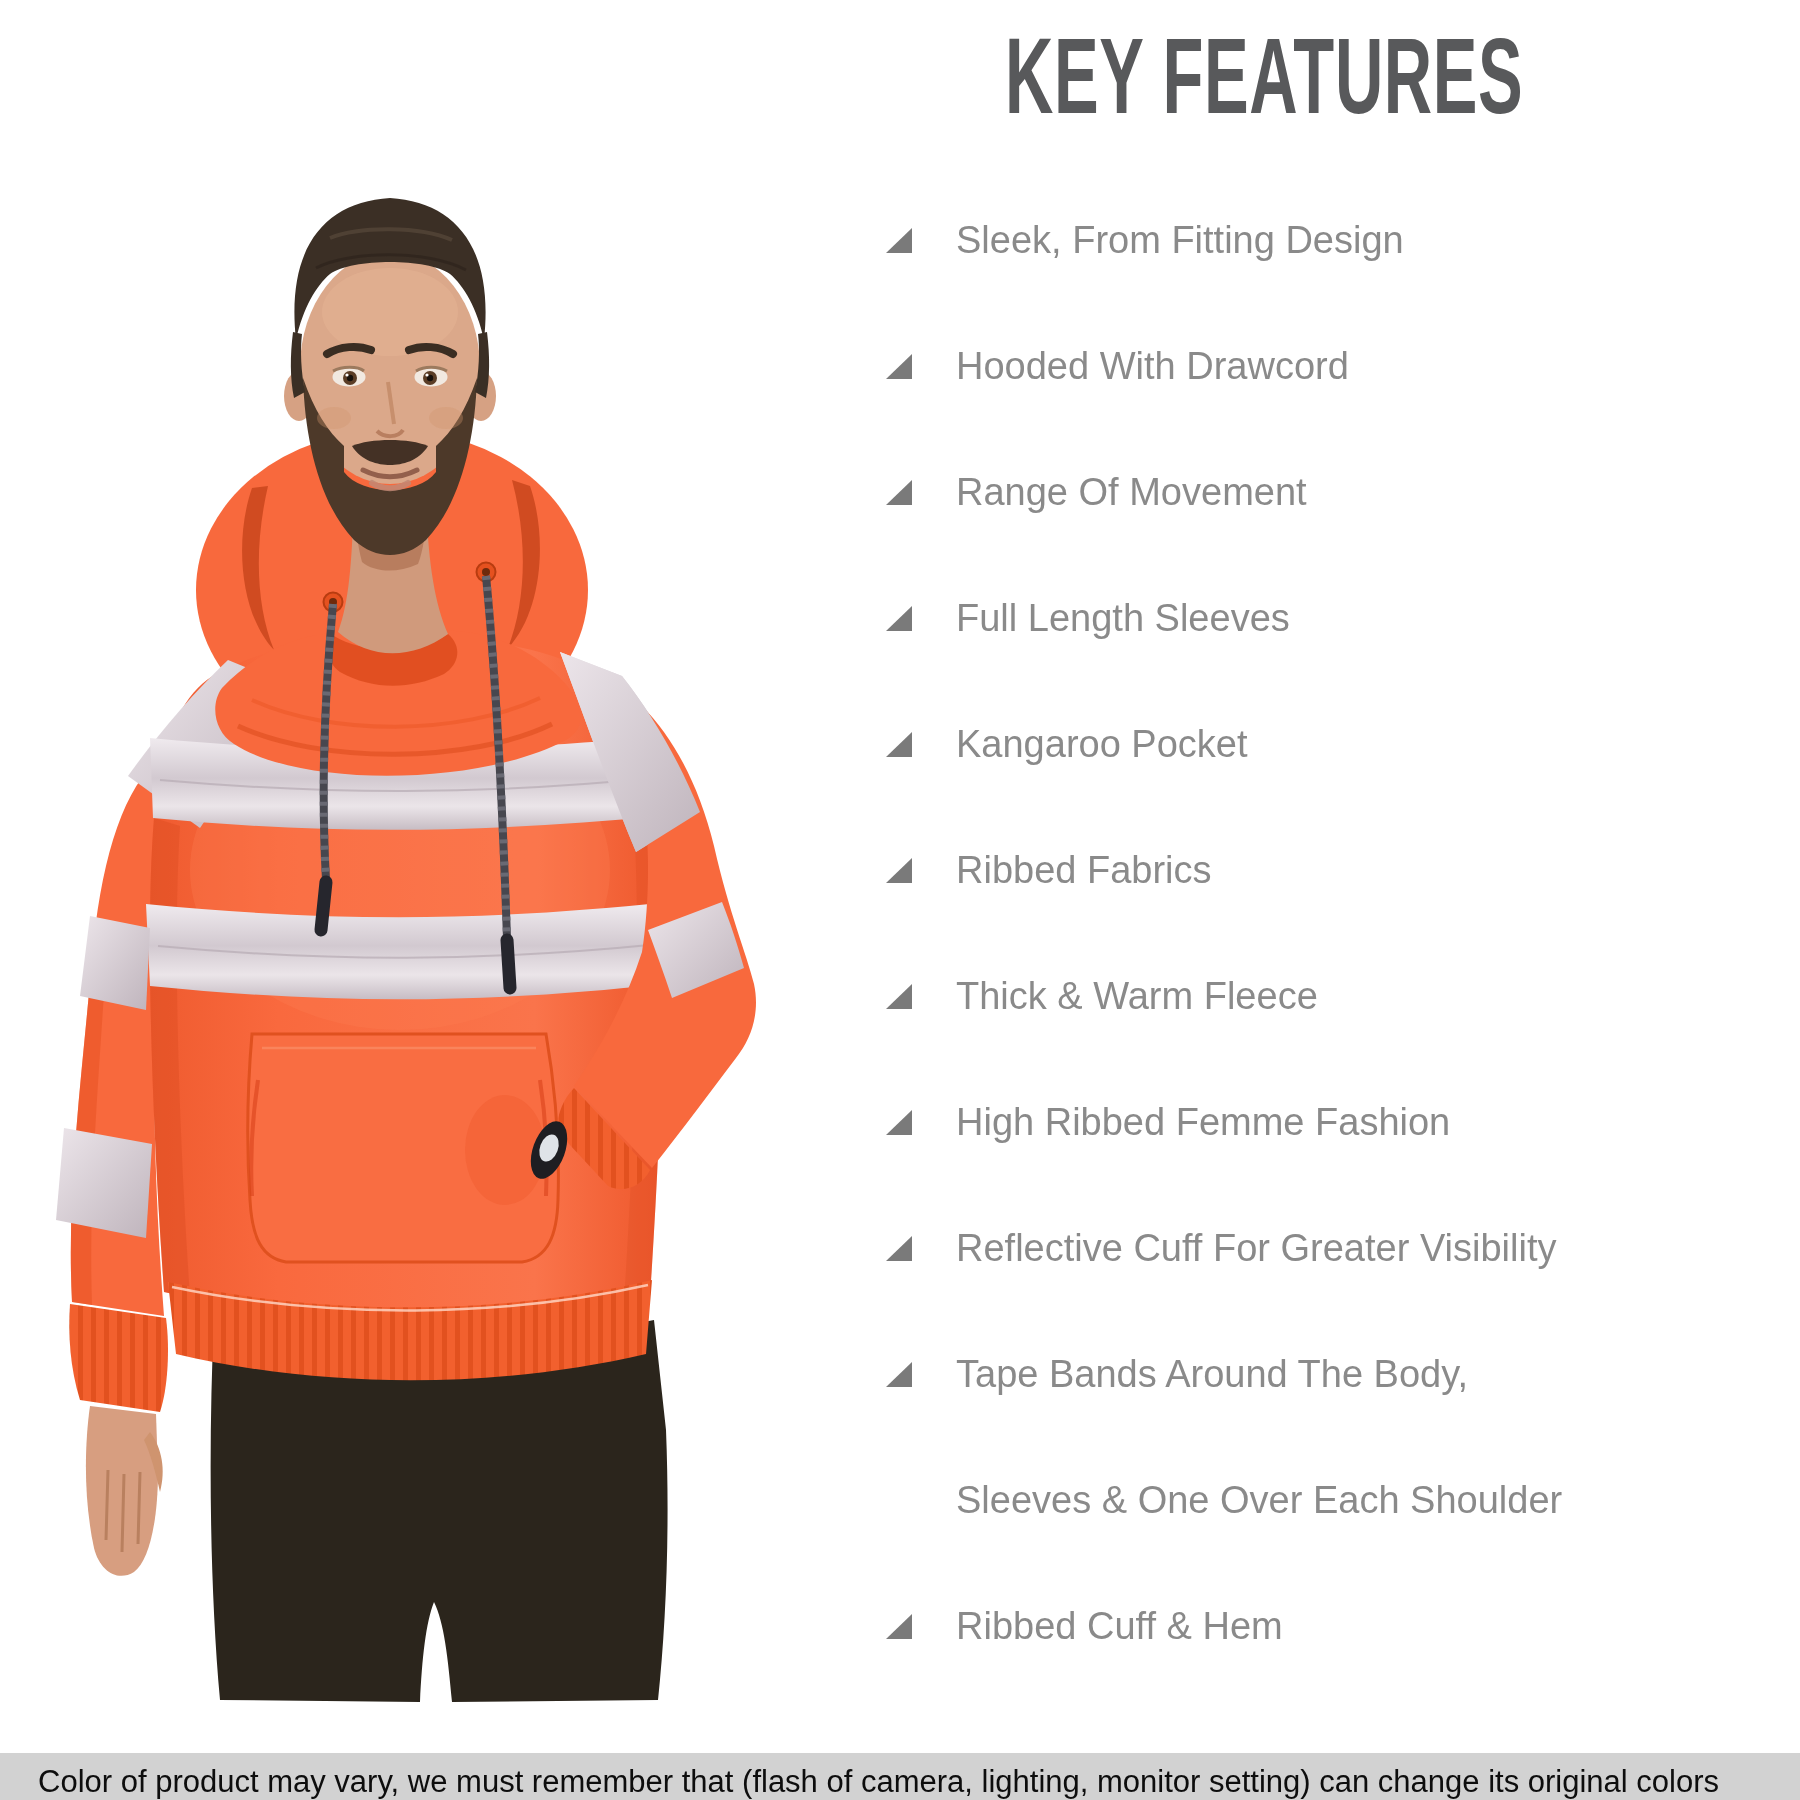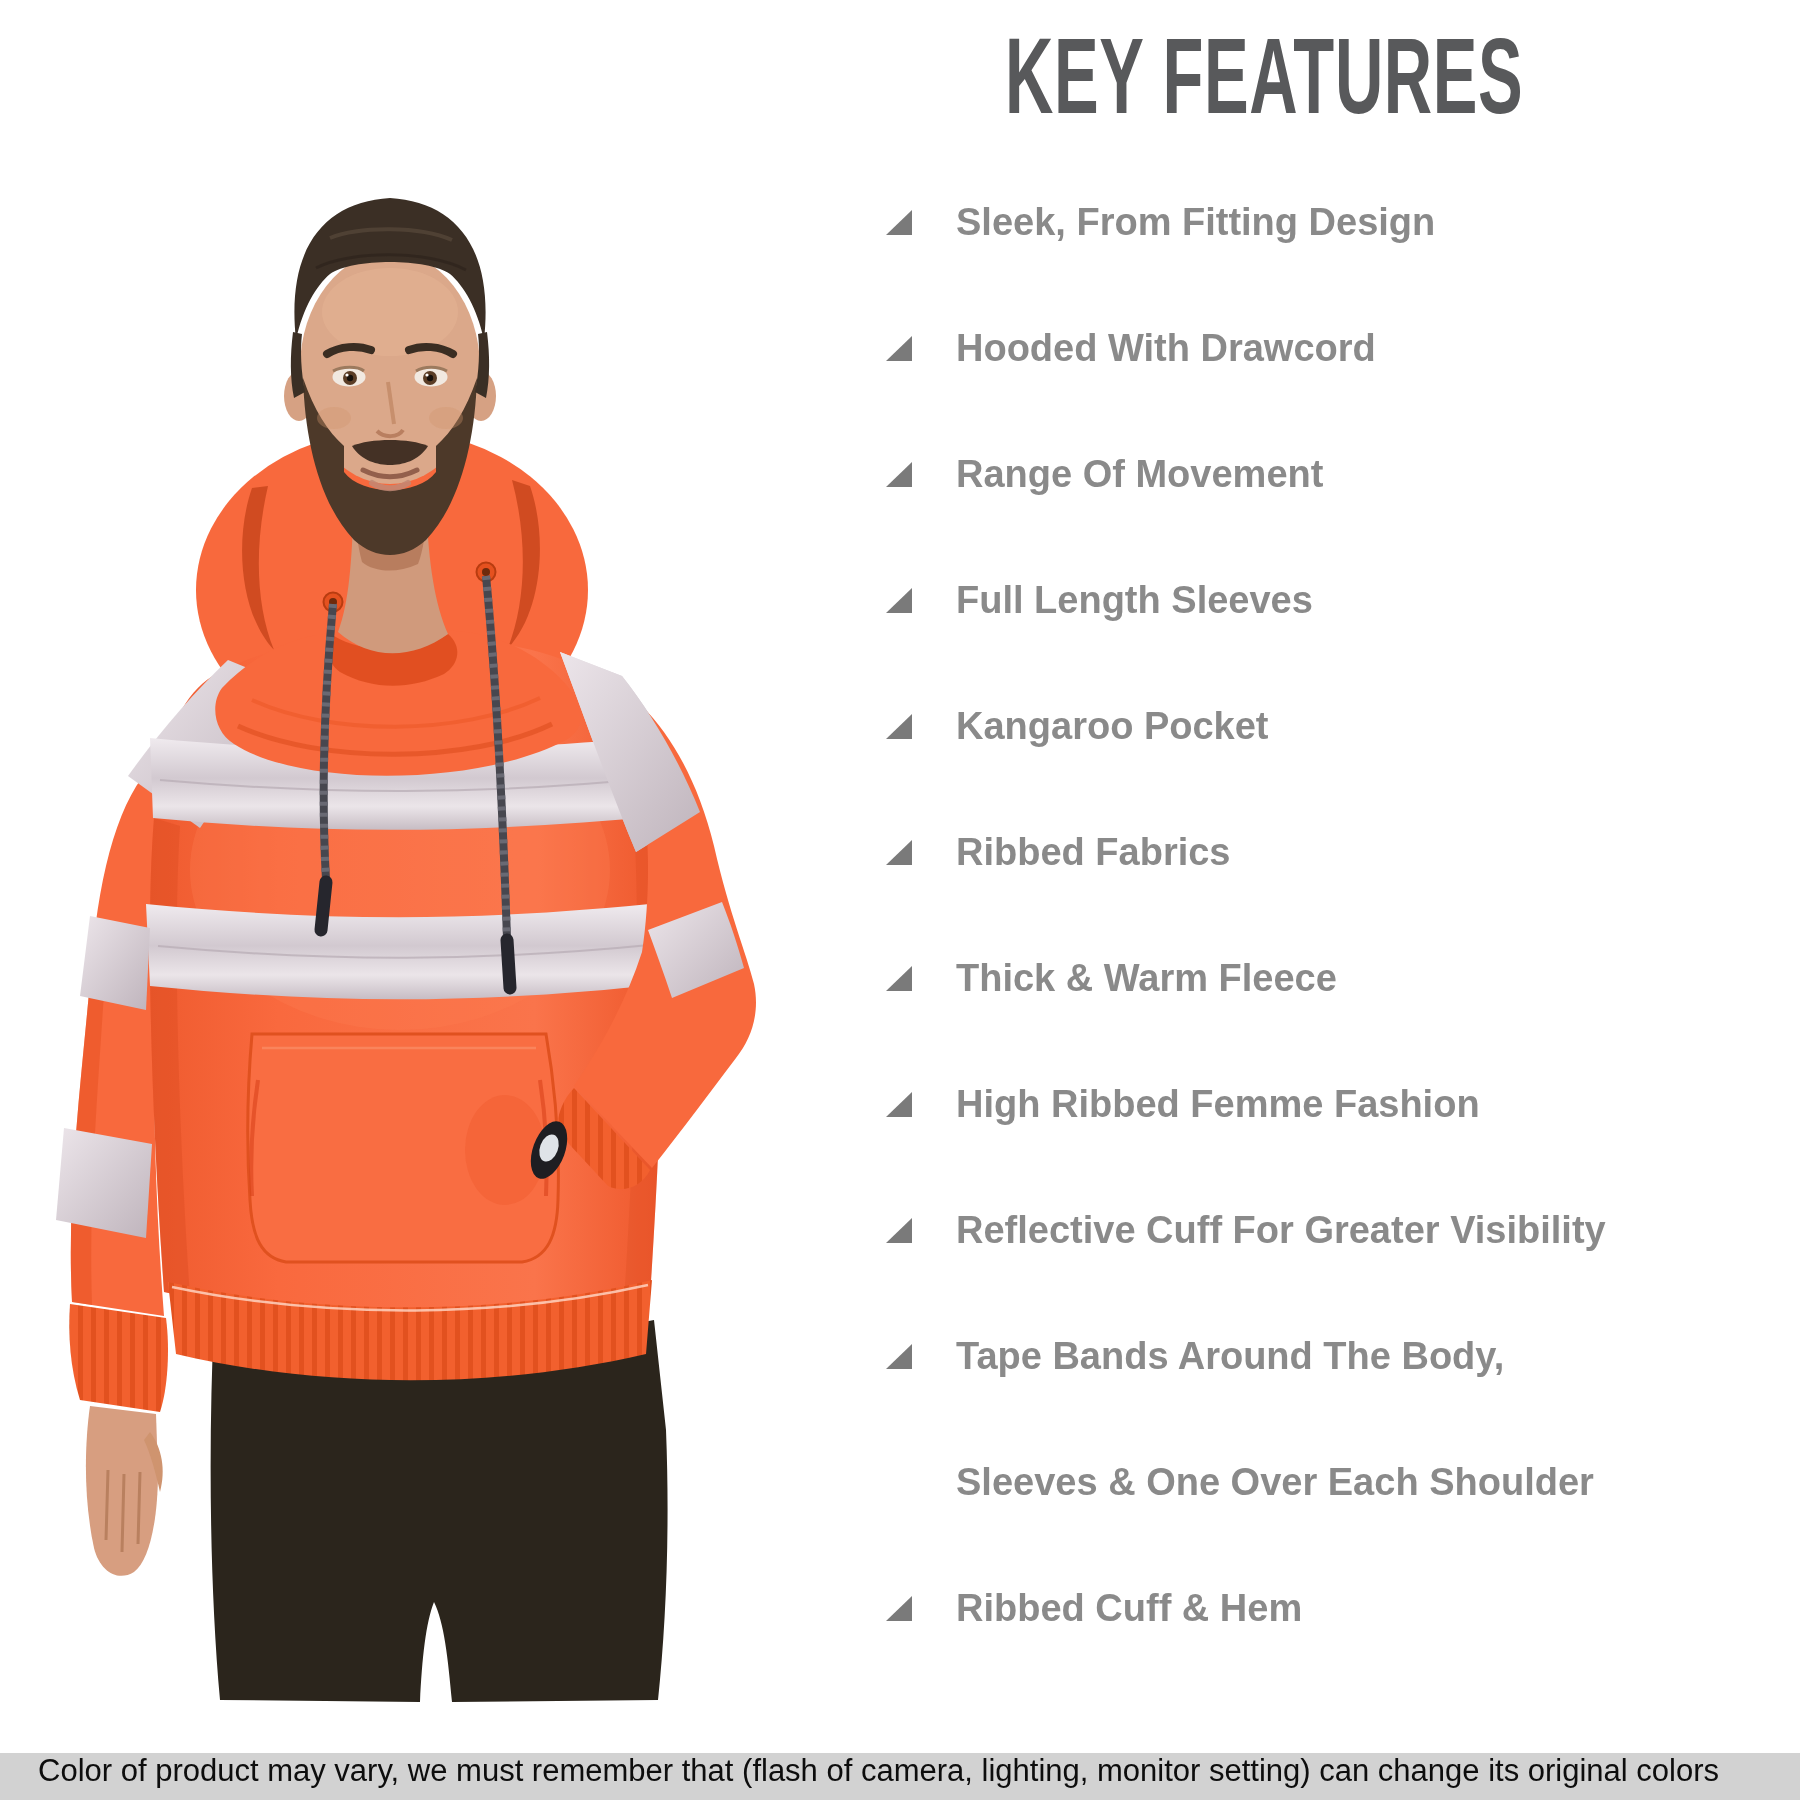--- a/index.html
+++ b/index.html
@@ -3,29 +3,29 @@
 <meta charset="utf-8">
 <style>
   html,body{margin:0;padding:0;background:#ffffff;width:1800px;height:1800px;position:relative;
             font-family:"Liberation Sans", sans-serif;overflow:hidden;}
 
   
   .heading{position:absolute;left:1005px;top:22px;font-size:108px;font-weight:bold;
            color:#58595b;line-height:1.0;white-space:nowrap;
            transform:scaleX(0.62);transform-origin:left top;letter-spacing:1px;}
 
-  .features{position:absolute;left:886px;top:159px;font-weight:bold;}
+  .features{position:absolute;left:886px;top:177px;}
   .row{display:flex;align-items:center;height:126px;}
   .bullet{width:26px;height:25px;margin-right:44px;flex:none;}
   .row.no-bullet .bullet{visibility:hidden;}
   .label{font-size:38px;color:#8a8a8a;white-space:nowrap;}
 
   
   .disclaimer{position:absolute;left:0;top:1753px;width:1800px;height:47px;background:#d2d2d2;
-              display:flex;align-items:flex-start;padding-left:38px;box-sizing:border-box;
+              display:flex;align-items:flex-end;padding-left:38px;box-sizing:border-box;
               font-size:31px;color:#0d0d0d;white-space:nowrap;}
 
   
   .photo{position:absolute;left:0;top:180px;width:790px;height:1572px;}
 </style>
 </head>
 <body>
 
 <svg class="photo" viewBox="0 180 790 1572" xmlns="http://www.w3.org/2000/svg">
   <defs>

